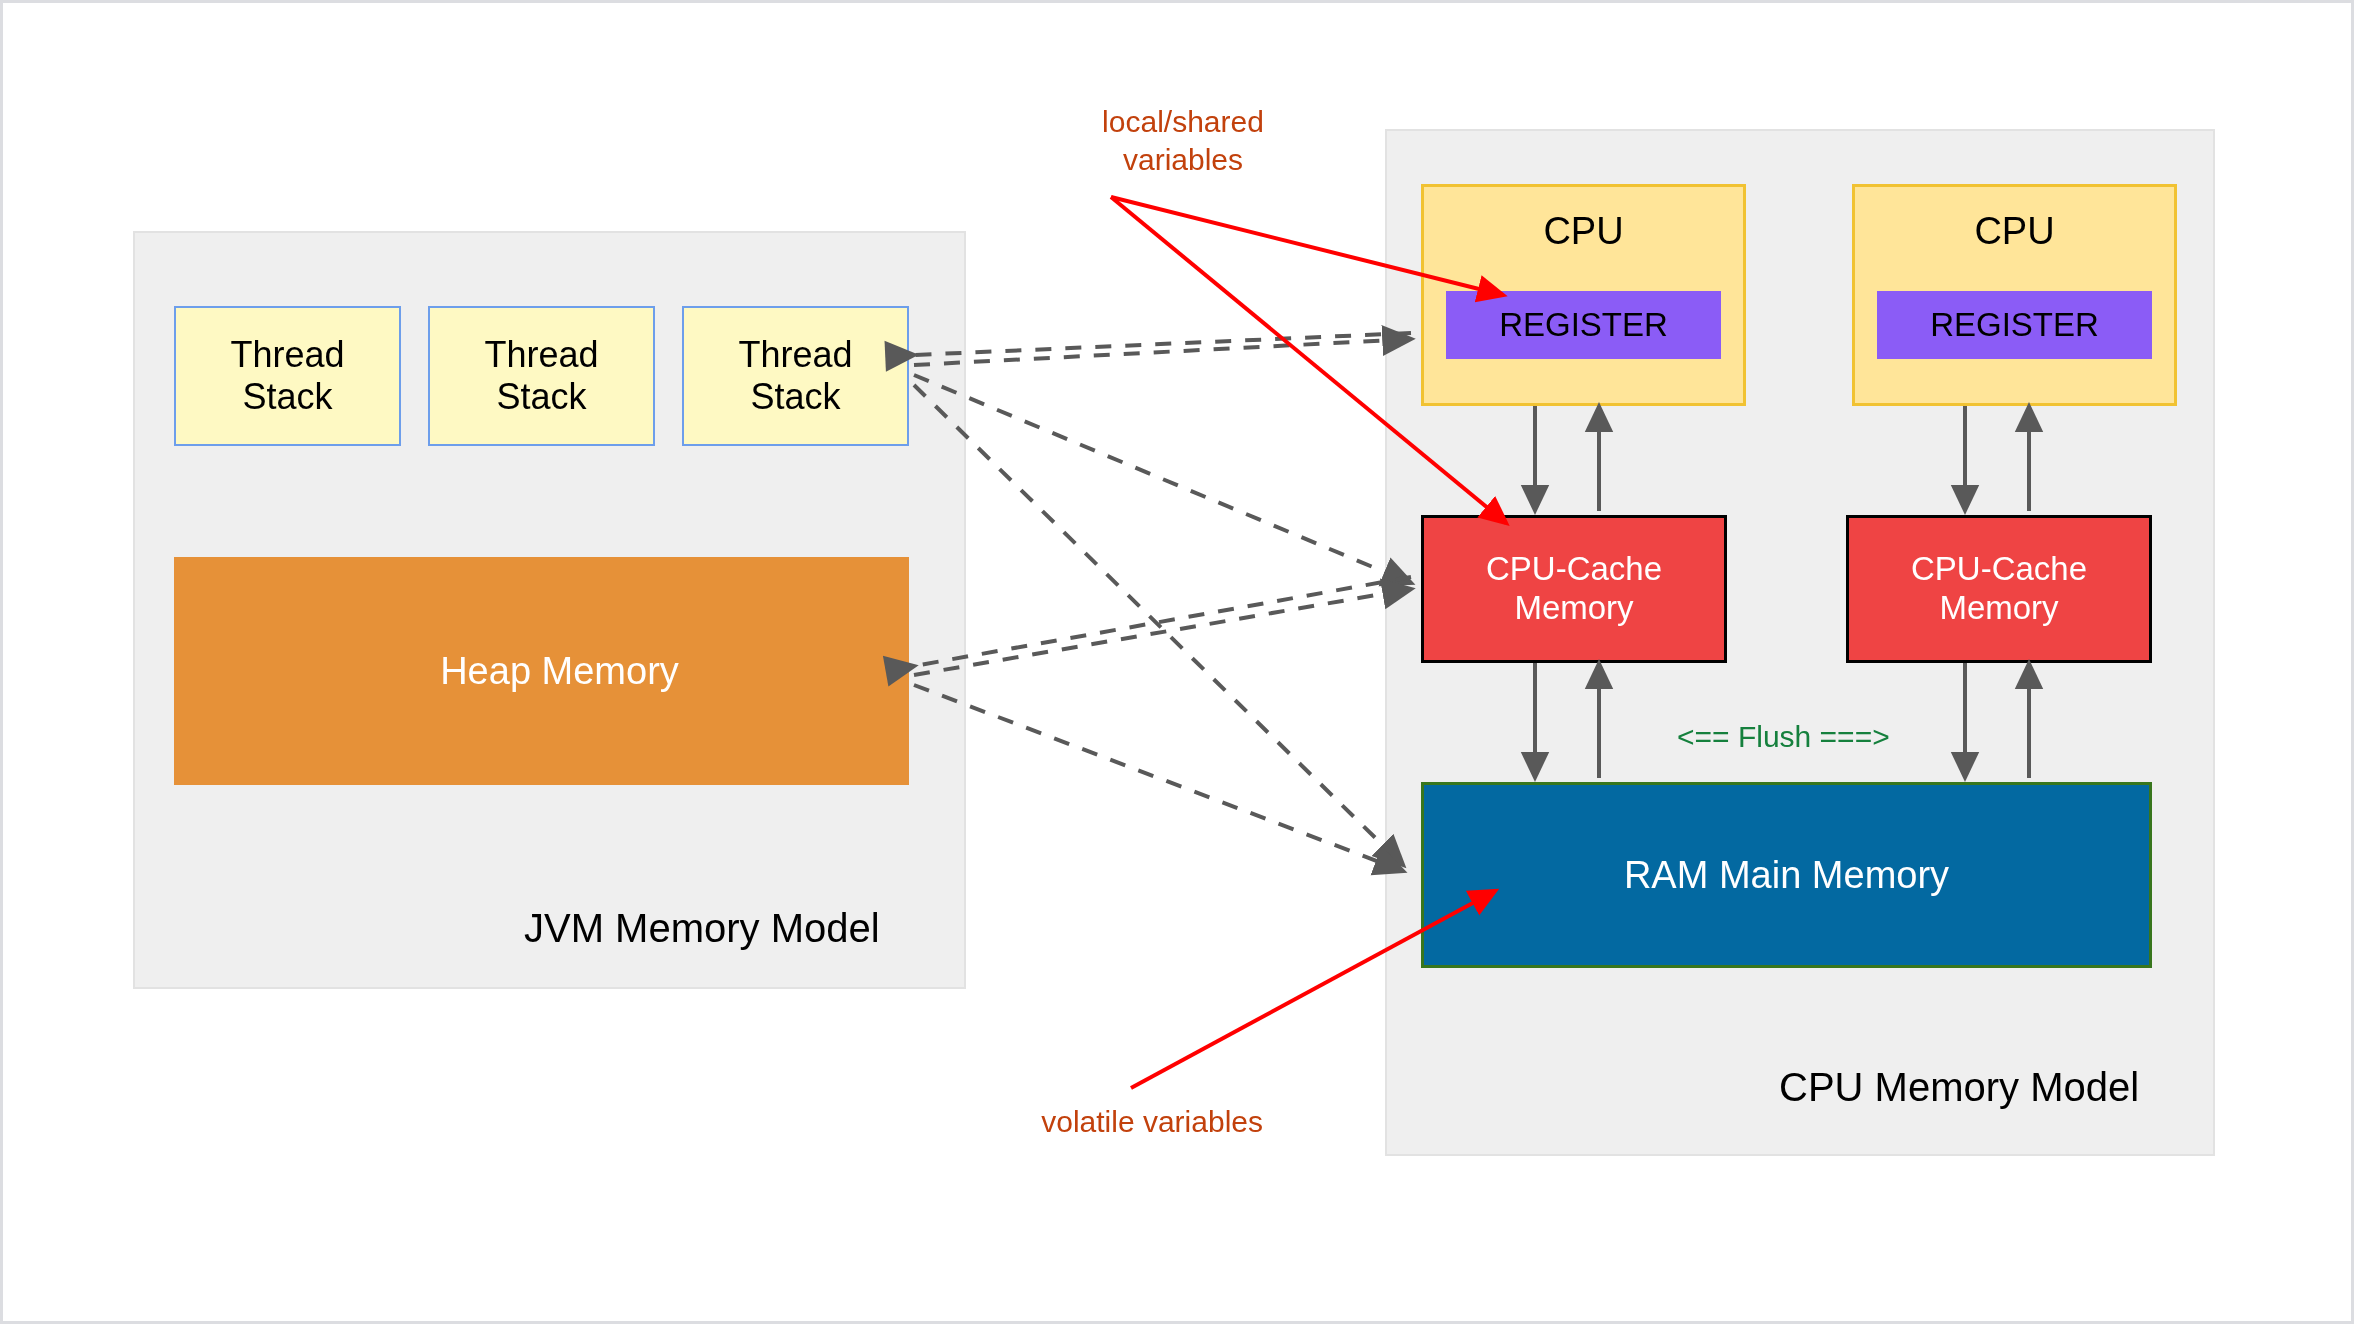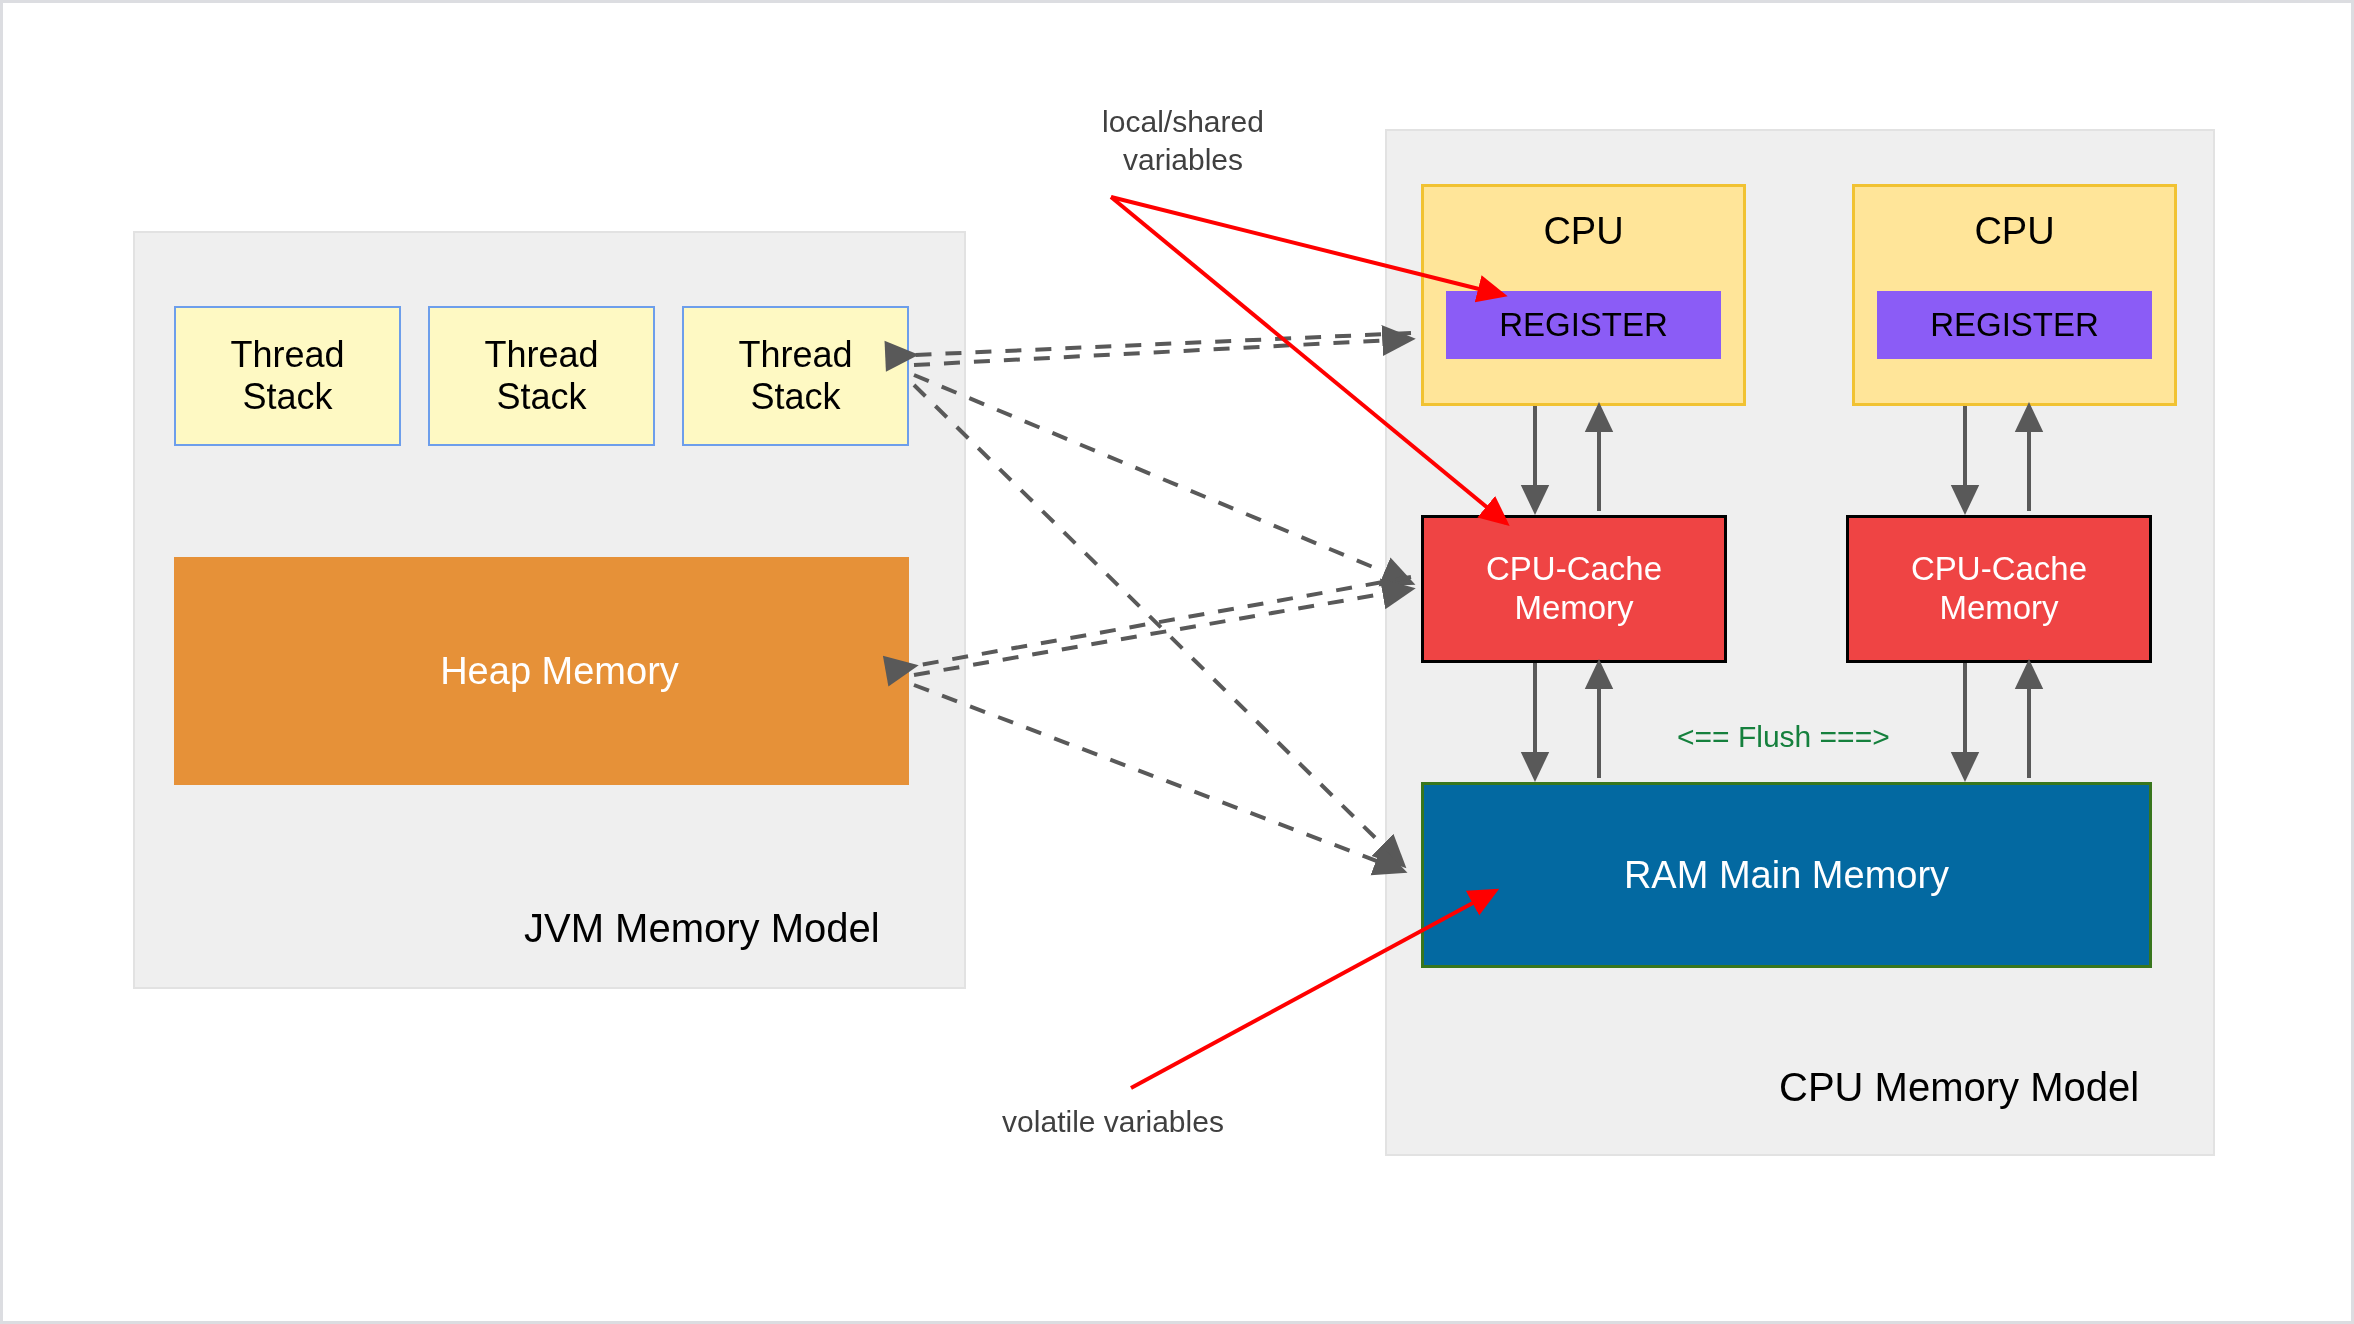--- a/index.html
+++ b/index.html
@@ -74,21 +74,21 @@
     font-size: 33px;
   }
   .ram {
     background: #0369a1;
     border: 3px solid #38761d;
     color: #ffffff;
     font-size: 38px;
   }
   .annot {
     position: absolute;
-    color: #404040;
+    color: #c2410c;
     font-size: 30px;
     text-align: center;
     line-height: 1.25;
     white-space: pre-line;
   }
   .annot-flush {
     position: absolute;
     color: #15803d;
     font-size: 30px;
     white-space: nowrap;
@@ -137,21 +137,21 @@
 
   <div class="box ram" style="left:1418px; top:779px; width:731px; height:186px;">RAM Main Memory</div>
 
   <div class="annot-flush" style="left:1674px; top:717px;">&lt;== Flush ===&gt;</div>
 
   <div class="panel-label" style="left:1776px; top:1062px;">CPU Memory Model</div>
 
   <div class="annot" style="left: 1005px; top: 100px; width: 350px; white-space: pre-line;">local/shared
 variables</div>
 
-  <div class="annot" style="left:960px; top:1100px; width:300px; text-align:center;">volatile variables</div>
+  <div class="annot" style="left:960px; top:1100px; width:300px; text-align:right;">volatile variables</div>
 
   <svg class="overlay" viewBox="0 0 2354 1324">
     <defs>
       <marker id="arrGray" markerWidth="9" markerHeight="9" refX="7.2" refY="4.5" orient="auto" markerUnits="strokeWidth">
         <path d="M0,0.6 L8.4,4.5 L0,8.4 z" fill="#595959"></path>
       </marker>
       <marker id="arrGrayBack" markerWidth="9" markerHeight="9" refX="1.2" refY="4.5" orient="auto" markerUnits="strokeWidth">
         <path d="M8.4,0.6 L0,4.5 L8.4,8.4 z" fill="#595959"></path>
       </marker>
       <marker id="arrRed" markerWidth="8" markerHeight="8" refX="6.4" refY="4" orient="auto" markerUnits="strokeWidth">

